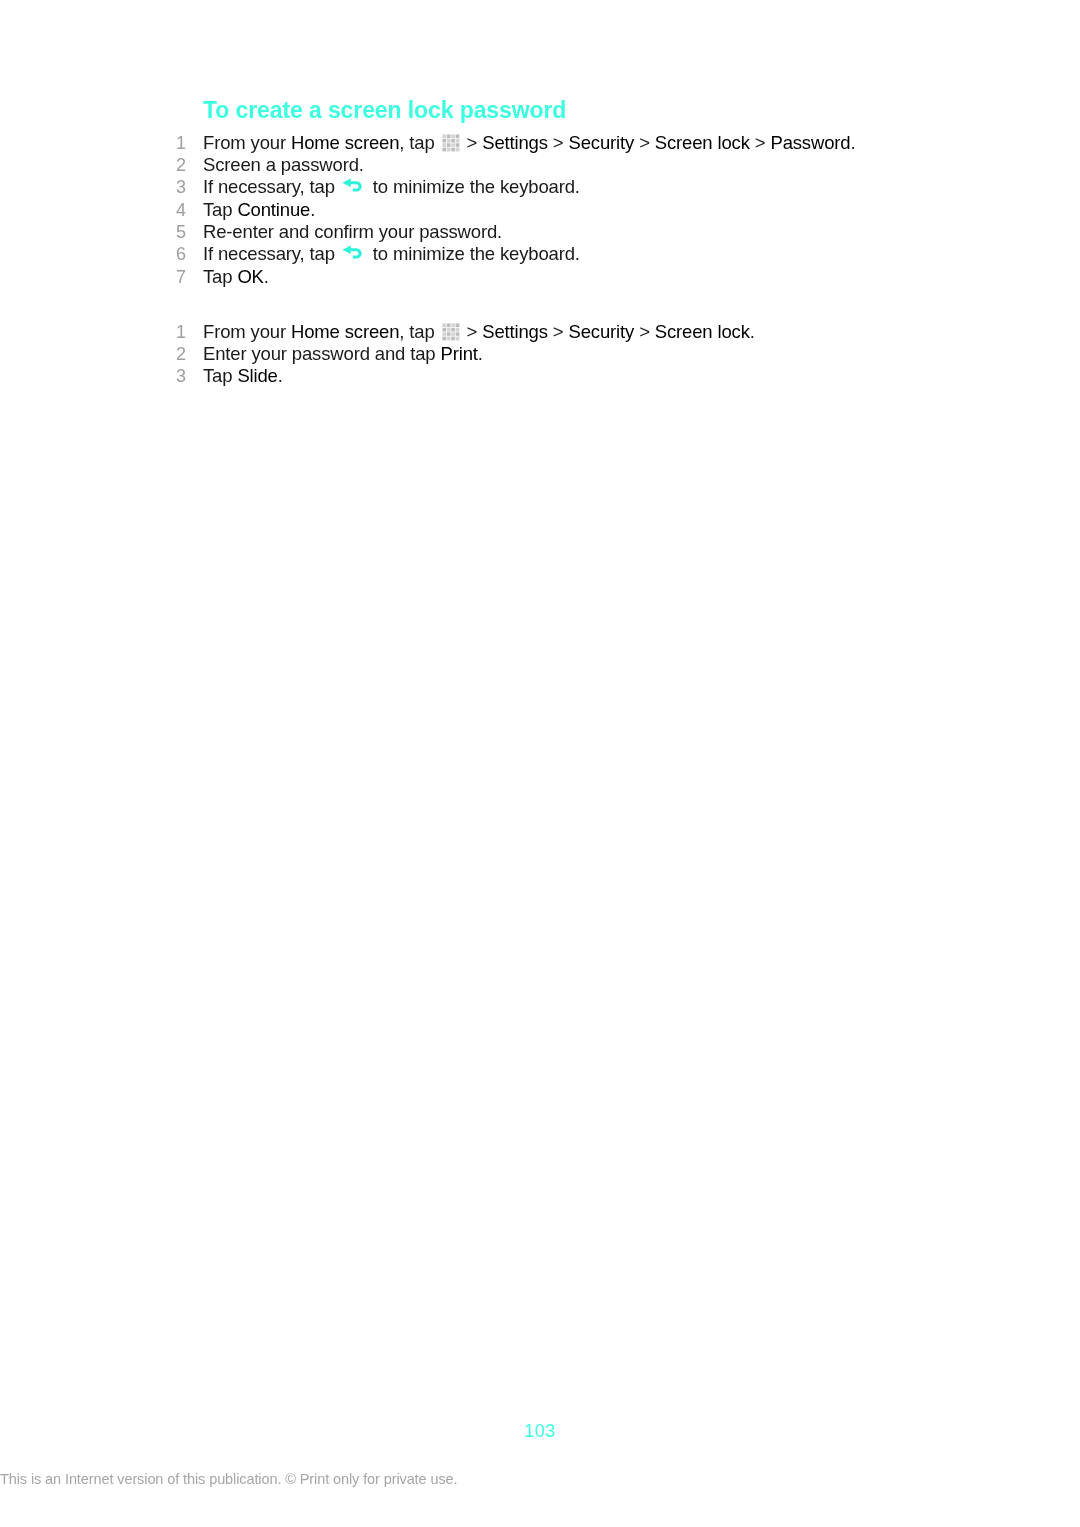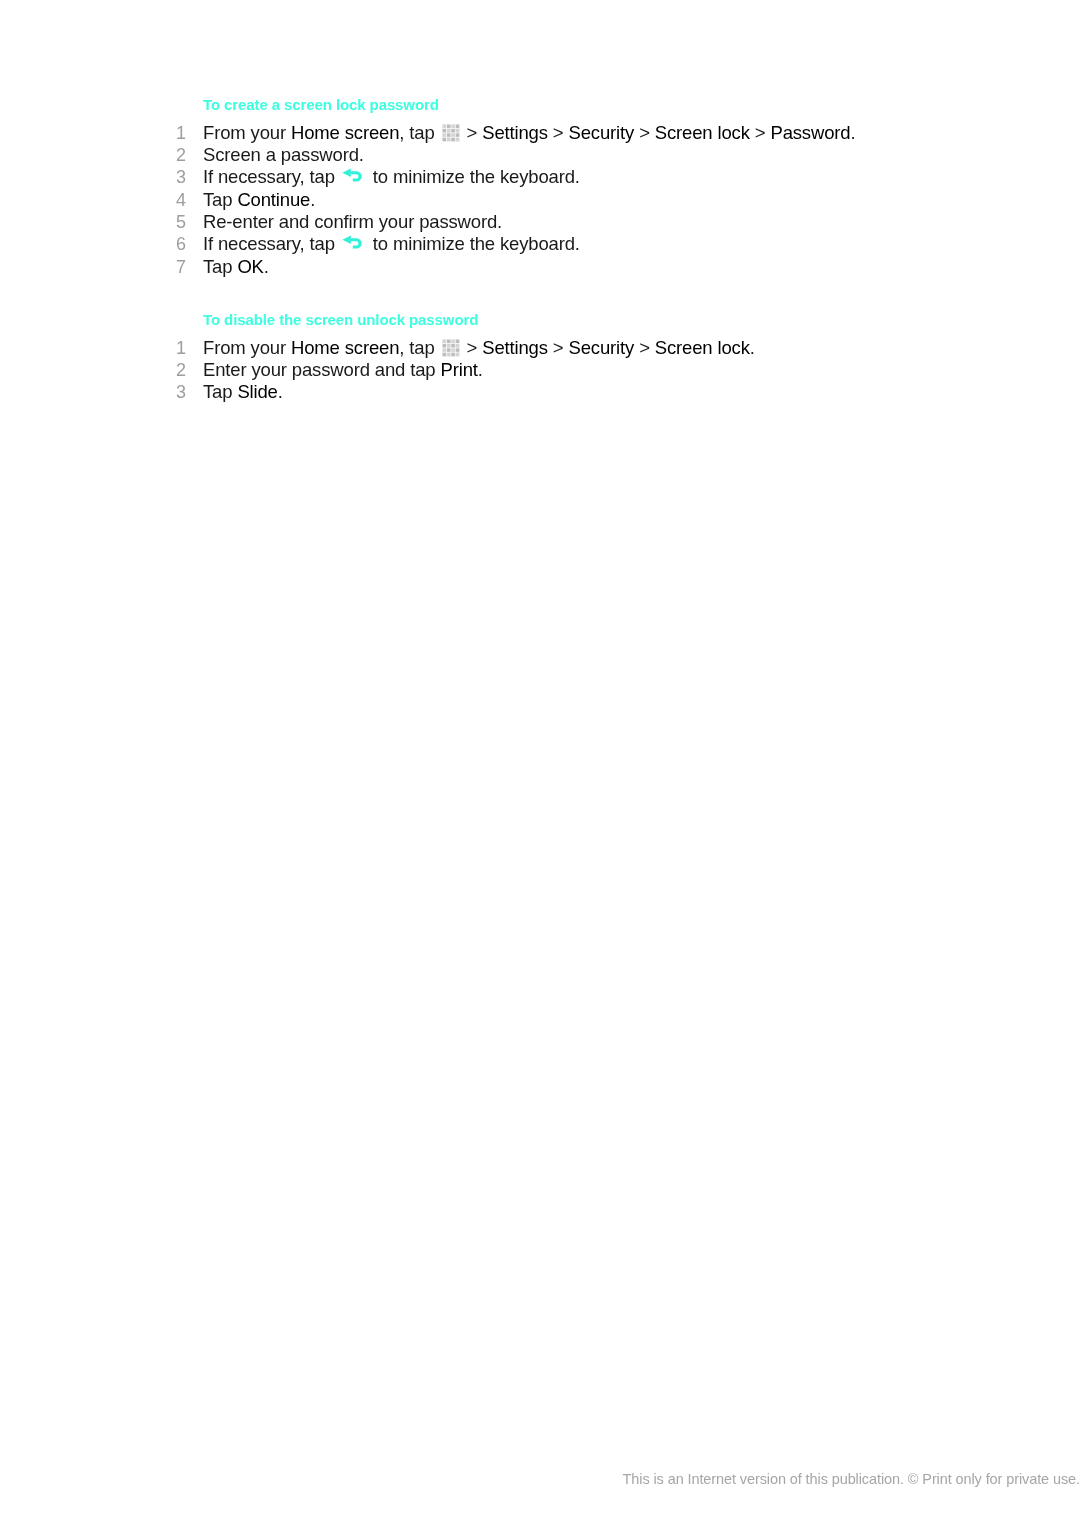--- a/index.html
+++ b/index.html
@@ -25,21 +25,21 @@
     position: absolute;
     left: 176px;
     top: 96px;
     width: 700px;
   }
 
   .section { margin-bottom: 0; }
 
   .section-heading {
     color: #3dffe0;
-    font-size: 15px;
+    font-size: 23px;
     font-weight: bold;
     letter-spacing: -0.1px;
     margin: 0 0 7px 27px;
     line-height: 1.25;
   }
 
   .section + .section { margin-top: 33px; }
 
   ol.steps {
     list-style: none;
@@ -100,21 +100,21 @@
     color: #3dffe0;
     font-size: 18px;
     letter-spacing: 0.5px;
   }
 
   .footer-note {
     position: absolute;
     left: 0;
     right: 0;
     top: 1471px;
-    text-align: right;
+    text-align: left;
     color: #a6a6a6;
     font-size: 14.5px;
     letter-spacing: -0.1px;
   }
 </style>
 </head>
 <body>
 
 <div class="page">
 
@@ -150,21 +150,20 @@
           <li><span class="num">4</span><span><span class="sep">Tap </span><span class="b">Continue</span><span class="sep">.</span></span></li>
           <li><span class="num">5</span><span><span class="sep">Re-enter and confirm your password.</span></span></li>
           <li><span class="num">6</span><span><span class="sep">If necessary, tap </span><span class="back-icon"><svg width="24" height="19" viewBox="0 0 24 19" aria-hidden="true">
                   <path d="M9.5 3.2 H15.5 A5.2 5.2 0 0 1 15.5 13.6 H11.8 V10.6 H15.3 A2.2 2.2 0 0 0 15.3 6.2 H9.5 Z" fill="#2ff0d8"></path>
                   <path d="M9.8 0.6 L9.8 9.0 L1.4 4.8 Z" fill="#2ff0d8"></path>
                 </svg></span><span class="sep"> to minimize the keyboard.</span></span></li>
           <li><span class="num">7</span><span><span class="sep">Tap </span><span class="b">OK</span><span class="sep">.</span></span></li>
         </ol>
       </div>
       <div class="section">
-        <div class="section-heading">To disable the screen unlock password</div>
         <ol class="steps">
           <li><span class="num">1</span><span><span class="sep">From your </span><span class="b">Home screen</span><span class="sep">, tap </span><span class="grid-icon"><svg width="18" height="18" viewBox="0 0 18 18" aria-hidden="true">
                   <rect x="0" y="0" width="18" height="18" fill="#f2f2f2"></rect>
                   <rect x="0.6" y="0.6" width="3.4" height="3.4" fill="#d4d4d4"></rect>
                   <rect x="5" y="0.6" width="3.4" height="3.4" fill="#bcbcbc"></rect>
                   <rect x="9.4" y="0.6" width="3.4" height="3.4" fill="#d4d4d4"></rect>
                   <rect x="13.8" y="0.6" width="3.4" height="3.4" fill="#bcbcbc"></rect>
                   <rect x="0.6" y="5" width="3.4" height="3.4" fill="#bcbcbc"></rect>
                   <rect x="5" y="5" width="3.4" height="3.4" fill="#d4d4d4"></rect>
                   <rect x="9.4" y="5" width="3.4" height="3.4" fill="#bcbcbc"></rect>
@@ -177,16 +176,17 @@
                   <rect x="5" y="13.8" width="3.4" height="3.4" fill="#d4d4d4"></rect>
                   <rect x="9.4" y="13.8" width="3.4" height="3.4" fill="#bcbcbc"></rect>
                   <rect x="13.8" y="13.8" width="3.4" height="3.4" fill="#d4d4d4"></rect>
                 </svg></span><span class="sep"> &gt; </span><span class="b">Settings</span><span class="sep"> &gt; </span><span class="b">Security</span><span class="sep"> &gt; </span><span class="b">Screen lock</span><span class="sep">.</span></span></li>
           <li><span class="num">2</span><span><span class="sep">Enter your password and tap </span><span class="b">Print</span><span class="sep">.</span></span></li>
           <li><span class="num">3</span><span><span class="sep">Tap </span><span class="b">Slide</span><span class="sep">.</span></span></li>
         </ol>
       </div>
     </div>
 
+  <div class="page-number">103</div>
 
   <div class="footer-note">This is an Internet version of this publication. © Print only for private use.</div>
 
 </div>
 
 </body></html>

